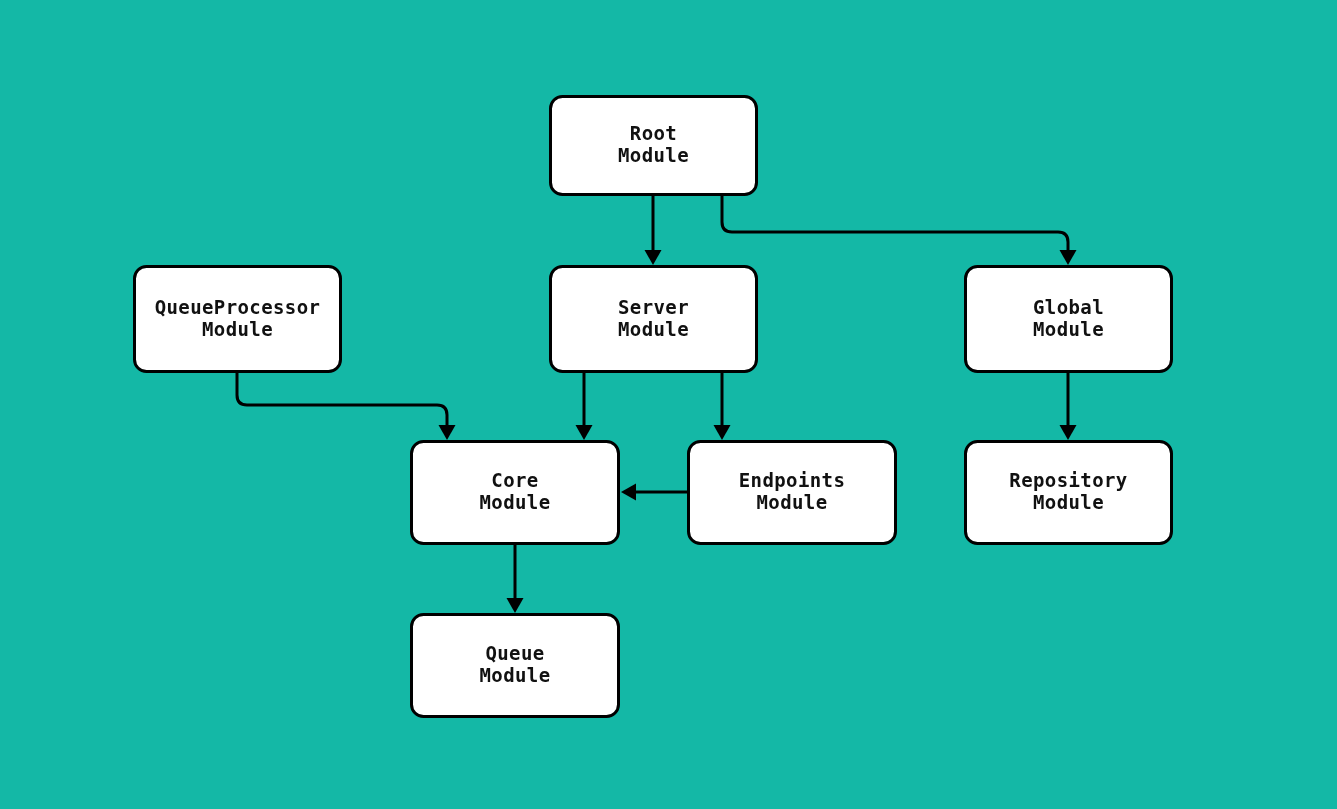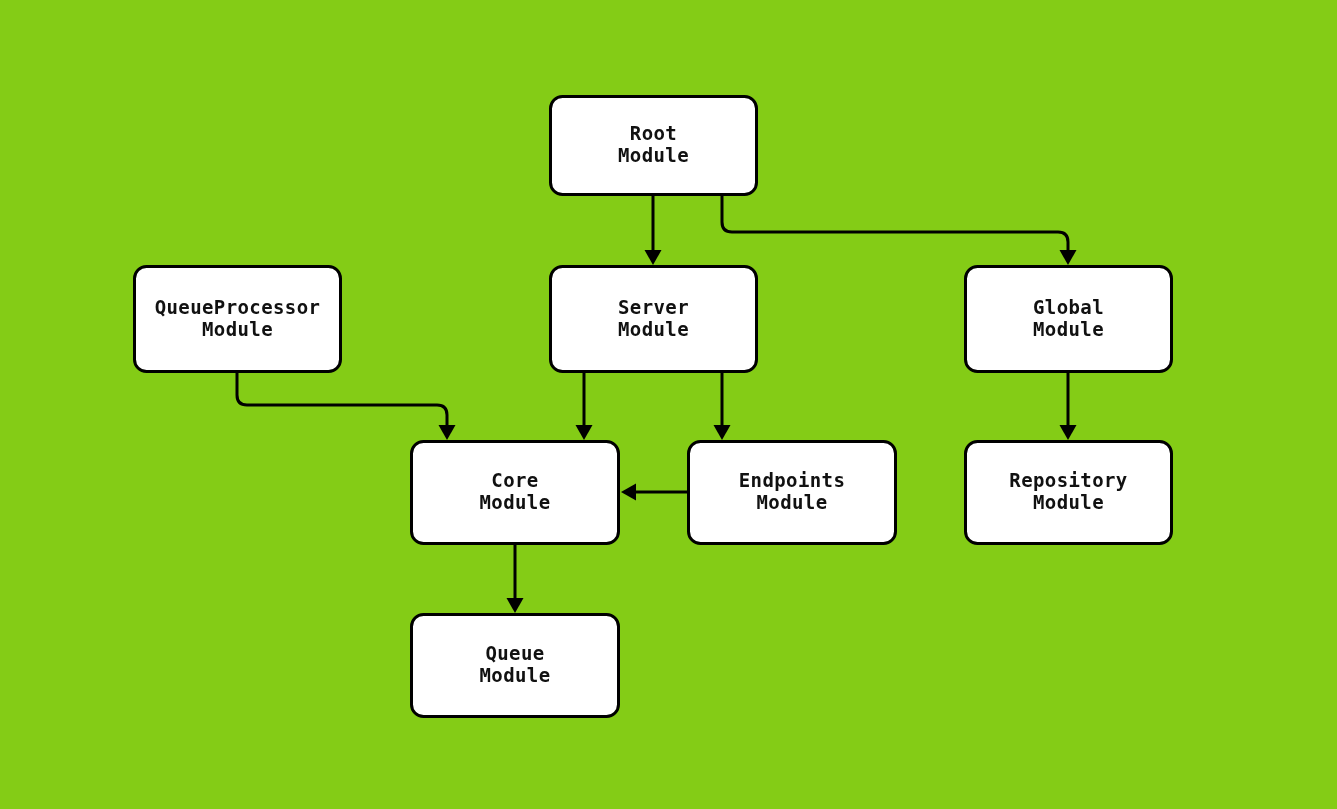--- a/index.html
+++ b/index.html
@@ -11,21 +11,21 @@
   body {
     width: 1337px;
     height: 809px;
     overflow: hidden;
     font-family: "DejaVu Sans Mono", "Liberation Mono", monospace;
   }
   #diagram-root {
     position: relative;
     width: 1337px;
     height: 809px;
-    background: #84cc16;
+    background: #14b8a6;
   }
   svg#diagram-canvas {
     position: absolute;
     top: 0;
     left: 0;
     width: 1337px;
     height: 809px;
     display: block;
   }
   .node-box {

